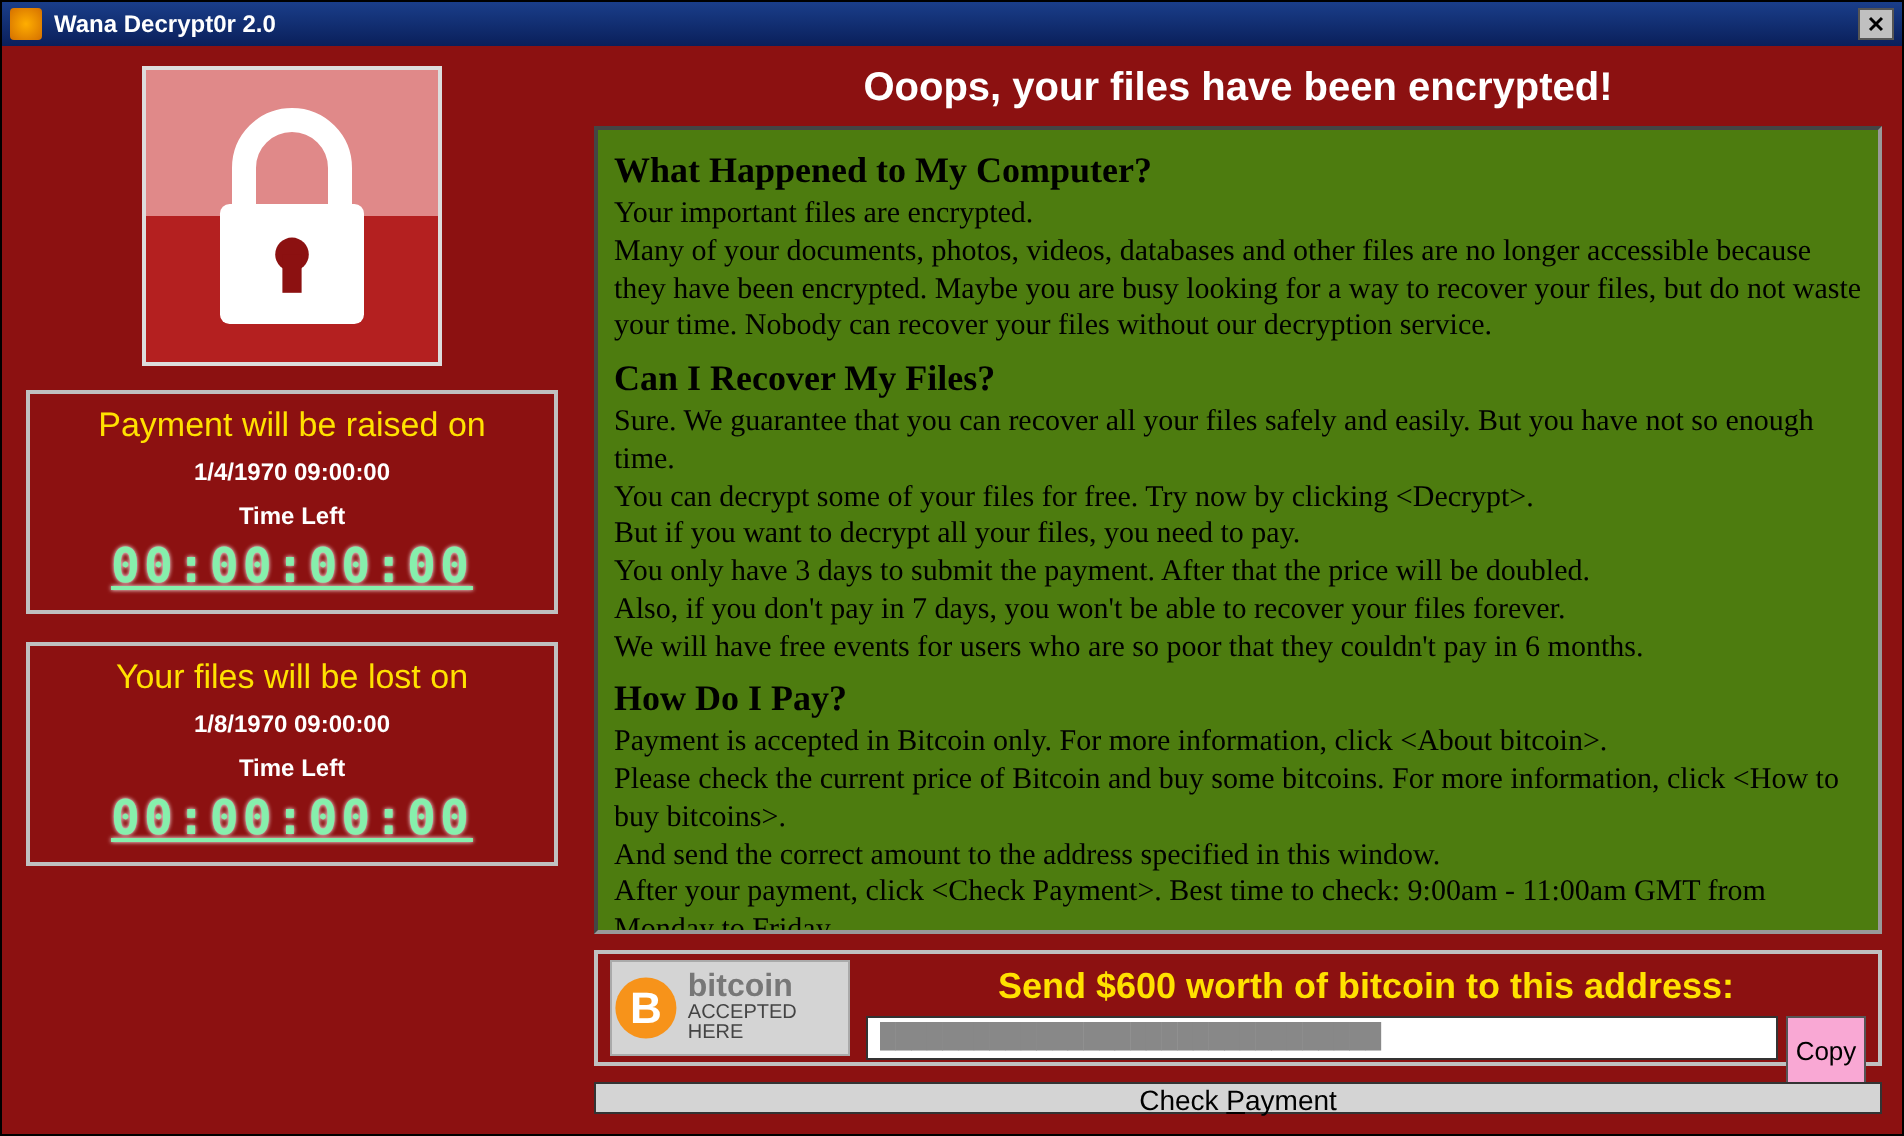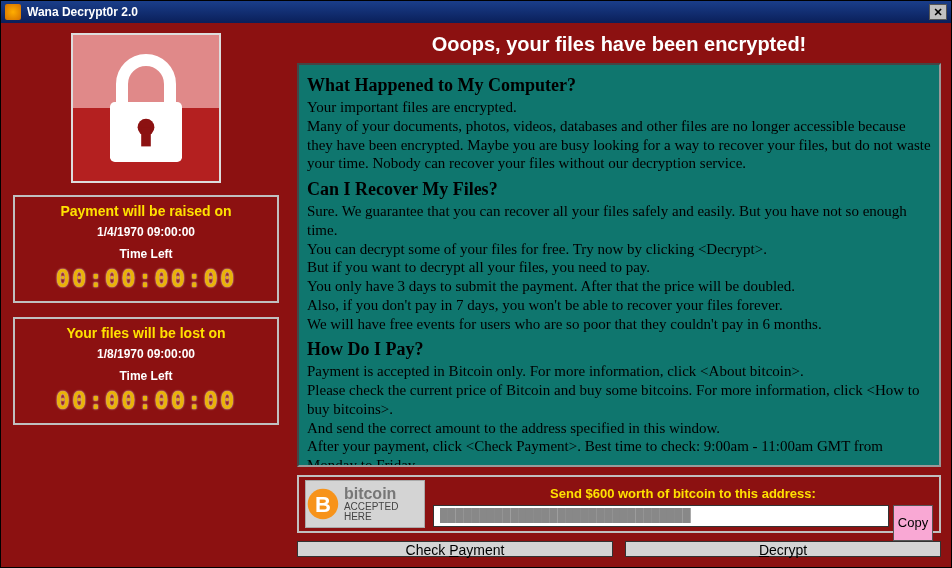--- a/index.html
+++ b/index.html
@@ -7,42 +7,42 @@
   .window { width: 952px; height: 568px; border: 1px solid #000; display: flex; flex-direction: column; }
   .titlebar { height: 22px; background: linear-gradient(to bottom, #1a3e8a, #0a1f5a); color: #fff; display: flex; align-items: center; padding: 0 4px; font-size: 12px; font-weight: bold; }
   .titlebar .icon { width: 16px; height: 16px; background: radial-gradient(#ffae00,#d46f00); border-radius: 2px; margin-right: 6px; }
   .titlebar .title { flex: 1; }
   .titlebar .close { width: 18px; height: 16px; background: #c0c0c0; border: 1px solid #555; display: flex; align-items: center; justify-content: center; color: #000; font-size: 11px; cursor: pointer; }
   .content { flex: 1; background: #8c1111; display: flex; overflow: hidden; }
   .left { width: 290px; display: flex; flex-direction: column; padding: 10px 12px 8px 12px; color: #fff; font-size: 12px; }
   .lockbox { width: 150px; height: 150px; margin: 0 auto 12px auto; border: 2px solid #ddd; background: linear-gradient(to bottom, #e08989 0%, #e08989 50%, #b42020 50%, #b42020 100%); display: flex; align-items: center; justify-content: center; }
   .lockbox svg { width: 100px; height: 120px; }
   .timerbox { border: 2px solid #c0c0c0; padding: 6px 6px 8px 6px; margin-bottom: 14px; text-align: center; }
-  .timerbox .head { color: #ffe100; font-weight: bold; font-size: 14px; margin-bottom: 6px; }
+  .timerbox .head { color: #ffe100; font-weight: normal; font-size: 17px; margin-bottom: 6px; }
   .timerbox .date { color: #fff; font-weight: bold; font-size: 12px; margin-bottom: 8px; }
   .timerbox .timelbl { color: #fff; font-weight: bold; font-size: 12px; margin-bottom: 4px; }
-  .timerbox .digits { font-family: monospace; font-size: 24px; letter-spacing: 2px; color: #eab308; display: flex; justify-content: center; gap: 4px; }
+  .timerbox .digits { font-family: monospace; font-size: 24px; letter-spacing: 2px; color: #86efac; display: flex; justify-content: center; gap: 4px; text-decoration: underline; }
   .timerbox .digits span { text-shadow: 0 0 2px #fff; font-weight: bold; }
   .links { margin-top: auto; padding: 4px 0 8px 4px; }
   .links a { display: block; color: #9fc2ff; font-size: 12px; margin-bottom: 10px; cursor: pointer; text-decoration: underline; }
   .links a.contact { font-weight: bold; font-size: 14px; }
   .right { flex: 1; display: flex; flex-direction: column; padding: 6px 10px 10px 6px; }
   .headerrow { display: flex; align-items: center; height: 30px; margin-bottom: 4px; }
   .ooops { flex: 1; text-align: center; color: #fff; font-size: 20px; font-weight: bold; }
   .langsel { width: 120px; height: 20px; background: #1a3e8a; color: #fff; border: 1px solid #9cf; font-size: 12px; }
-  .readpanel { flex: 1; background: #0f766e; border: 2px inset #999; overflow-y: scroll; padding: 4px 8px; font-family: "Times New Roman", serif; color: #000; }
+  .readpanel { flex: 1; background: #4d7c0f; border: 2px inset #999; overflow-y: scroll; padding: 4px 8px; font-family: "Times New Roman", serif; color: #000; }
   .readpanel h3 { font-size: 18px; font-weight: bold; margin: 6px 0 2px 0; }
   .readpanel p { font-size: 15px; line-height: 1.25; }
   .paymentbar { margin-top: 8px; border: 2px solid #c0c0c0; height: 58px; display: flex; align-items: center; padding: 4px 6px; gap: 8px; background: #8c1111; }
   .btcimg { width: 120px; height: 48px; background: #d4d4d4; display: flex; align-items: center; justify-content: center; gap: 4px; border: 1px solid #aaa; }
   .btcimg svg { width: 36px; height: 36px; }
   .btcimg .txt { font-size: 10px; color: #444; line-height: 1; }
   .btcimg .txt b { font-size: 16px; color: #777; display: block; }
   .paytext { flex: 1; display: flex; flex-direction: column; gap: 4px; }
-  .sendlbl { color: #ffe100; font-weight: bold; font-size: 13px; text-align: center; margin-top: 18px; }
+  .sendlbl { color: #ffe100; font-weight: bold; font-size: 18px; text-align: center; margin-top: 18px; }
   .addrrow { display: flex; gap: 4px; }
   .addrinput { flex: 1; height: 22px; background: #fff; border: 1px solid #333; padding: 2px 6px; font-family: monospace; font-size: 13px; color: #888; }
   .copybtn { width: 40px; height: 36px; background: #f9a8d4; border: 1px solid #555; font-size: 13px; cursor: pointer; }
   .btnrow { margin-top: 8px; display: flex; gap: 12px; }
   .bigbtn { flex: 1; height: 16px; background: #d4d4d4; border: 1px solid #333; font-size: 14px; cursor: pointer; font-family: inherit; }
   .bigbtn u { text-decoration: underline; }
 </style>
 </head>
 <body>
 
@@ -114,17 +114,16 @@
         <div class="paytext">
           <div class="sendlbl">Send $600 worth of bitcoin to this address:</div>
           <div class="addrrow">
             <input class="addrinput" readonly="" value="████████████████████████████████" style="">
             <button class="copybtn">Copy</button>
           </div>
         </div>
       </div>
       <div class="btnrow">
         <button class="bigbtn">Check <u>P</u>ayment</button>
-        <button class="bigbtn"><u>D</u>ecrypt</button>
       </div>
     </div>
   </div>
 </div>
 
 </body></html>

